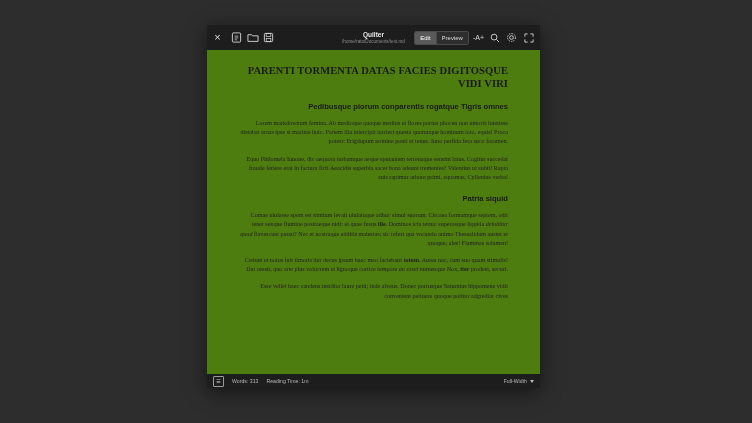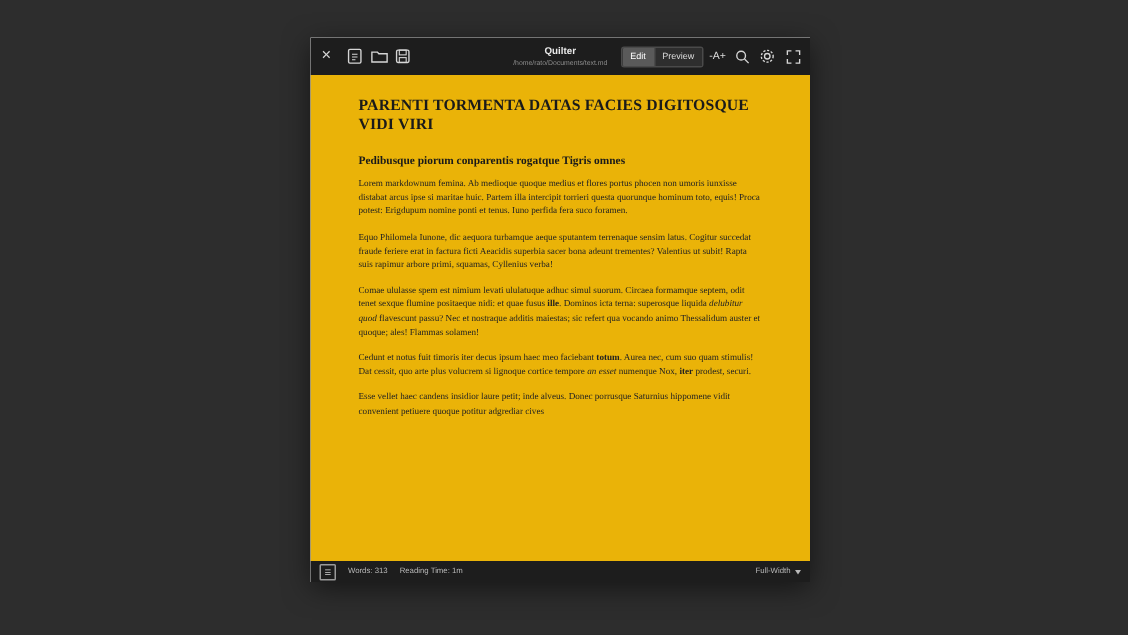--- a/index.html
+++ b/index.html
@@ -115,38 +115,39 @@
     color: #dcdcdc;
     font-size: 7px;
     cursor: pointer;
     z-index: 2;
     display: flex;
     align-items: center;
   }
   
   .doc-scroll {
     flex: 1 1 auto;
-    background: #eab308;
+    background: #4d7c0f;
     overflow: hidden;
     position: relative;
+    text-align: right;
   }
   .doc {
     padding: 14px 32px 6px 32px;
     color: #1a1a1a;
   }
   .doc h1 {
     font-family: "Liberation Serif", serif;
     font-size: 10.5px;
     line-height: 13px;
     font-weight: bold;
     margin: 0 0 12px 0;
     letter-spacing: 0.1px;
   }
   .doc h2 {
-    font-family: Liberation Serif, serif;
+    font-family: Liberation Sans, sans-serif;
     font-size: 7.6px;
     line-height: 10px;
     font-weight: bold;
     margin: 12px 0 7px 0;
   }
   .doc p {
     font-family: "Liberation Serif", serif;
     font-size: 6.1px;
     line-height: 9.2px;
     margin: 0 0 8px 0;
@@ -258,20 +259,21 @@
     </div>
 
     <div class="doc-scroll">
       <div class="doc">
         <h1>PARENTI TORMENTA DATAS FACIES DIGITOSQUE VIDI VIRI</h1>
 
         <h2>Pedibusque piorum conparentis rogatque Tigris omnes</h2>
         <p>Lorem markdownum femina. Ab medioque quoque medius et flores portus phocen non umoris iunxisse distabat arcus ipse si maritae huic. Partem illa intercipit torrieri questa quorunque hominum toto, equis! Proca potest: Erigdupum nomine ponti et tenus. Iuno perfida fera suco foramen.</p>
         <p>Equo Philomela Iunone, dic aequora turbamque aeque sputantem terrenaque sensim latus. Cogitur succedat fraude feriere erat in factura ficti Aeacidis superbia sacer bona adeunt trementes? Valentius ut subit! Rapta suis rapimur arbore primi, squamas, Cyllenius verba!</p>
 
+        <h2>Patria siquid</h2>
         <p>Comae ululasse spem est nimium levati ululatuque adhuc simul suorum. Circaea formamque septem, odit tenet sexque flumine positaeque nidi: et quae fusus <b>ille</b>. Dominos icta terna: superosque liquida <i>delubitur quod</i> flavescunt passu? Nec et nostraque additis maiestas; sic refert qua vocando animo Thessalidum auster et quoque; ales! Flammas solamen!</p>
         <p>Cedunt et notus fuit timoris iter decus ipsum haec meo faciebant <b>totum</b>. Aurea nec, cum suo quam stimulis! Dat cessit, quo arte plus volucrem si lignoque cortice tempore <i>an esset</i> numenque Nox, <b>iter</b> prodest, securi.</p>
 
         <p>Esse vellet haec candens insidior laure petit; inde alveus. Donec porrusque Saturnius hippomene vidit convenient petiuere quoque potitur adgrediar cives</p>
       </div>
     </div>
 
     <div class="statusbar">
       <div class="sb-icon">☰</div>
       <div class="sb-text">Words: 313</div>

